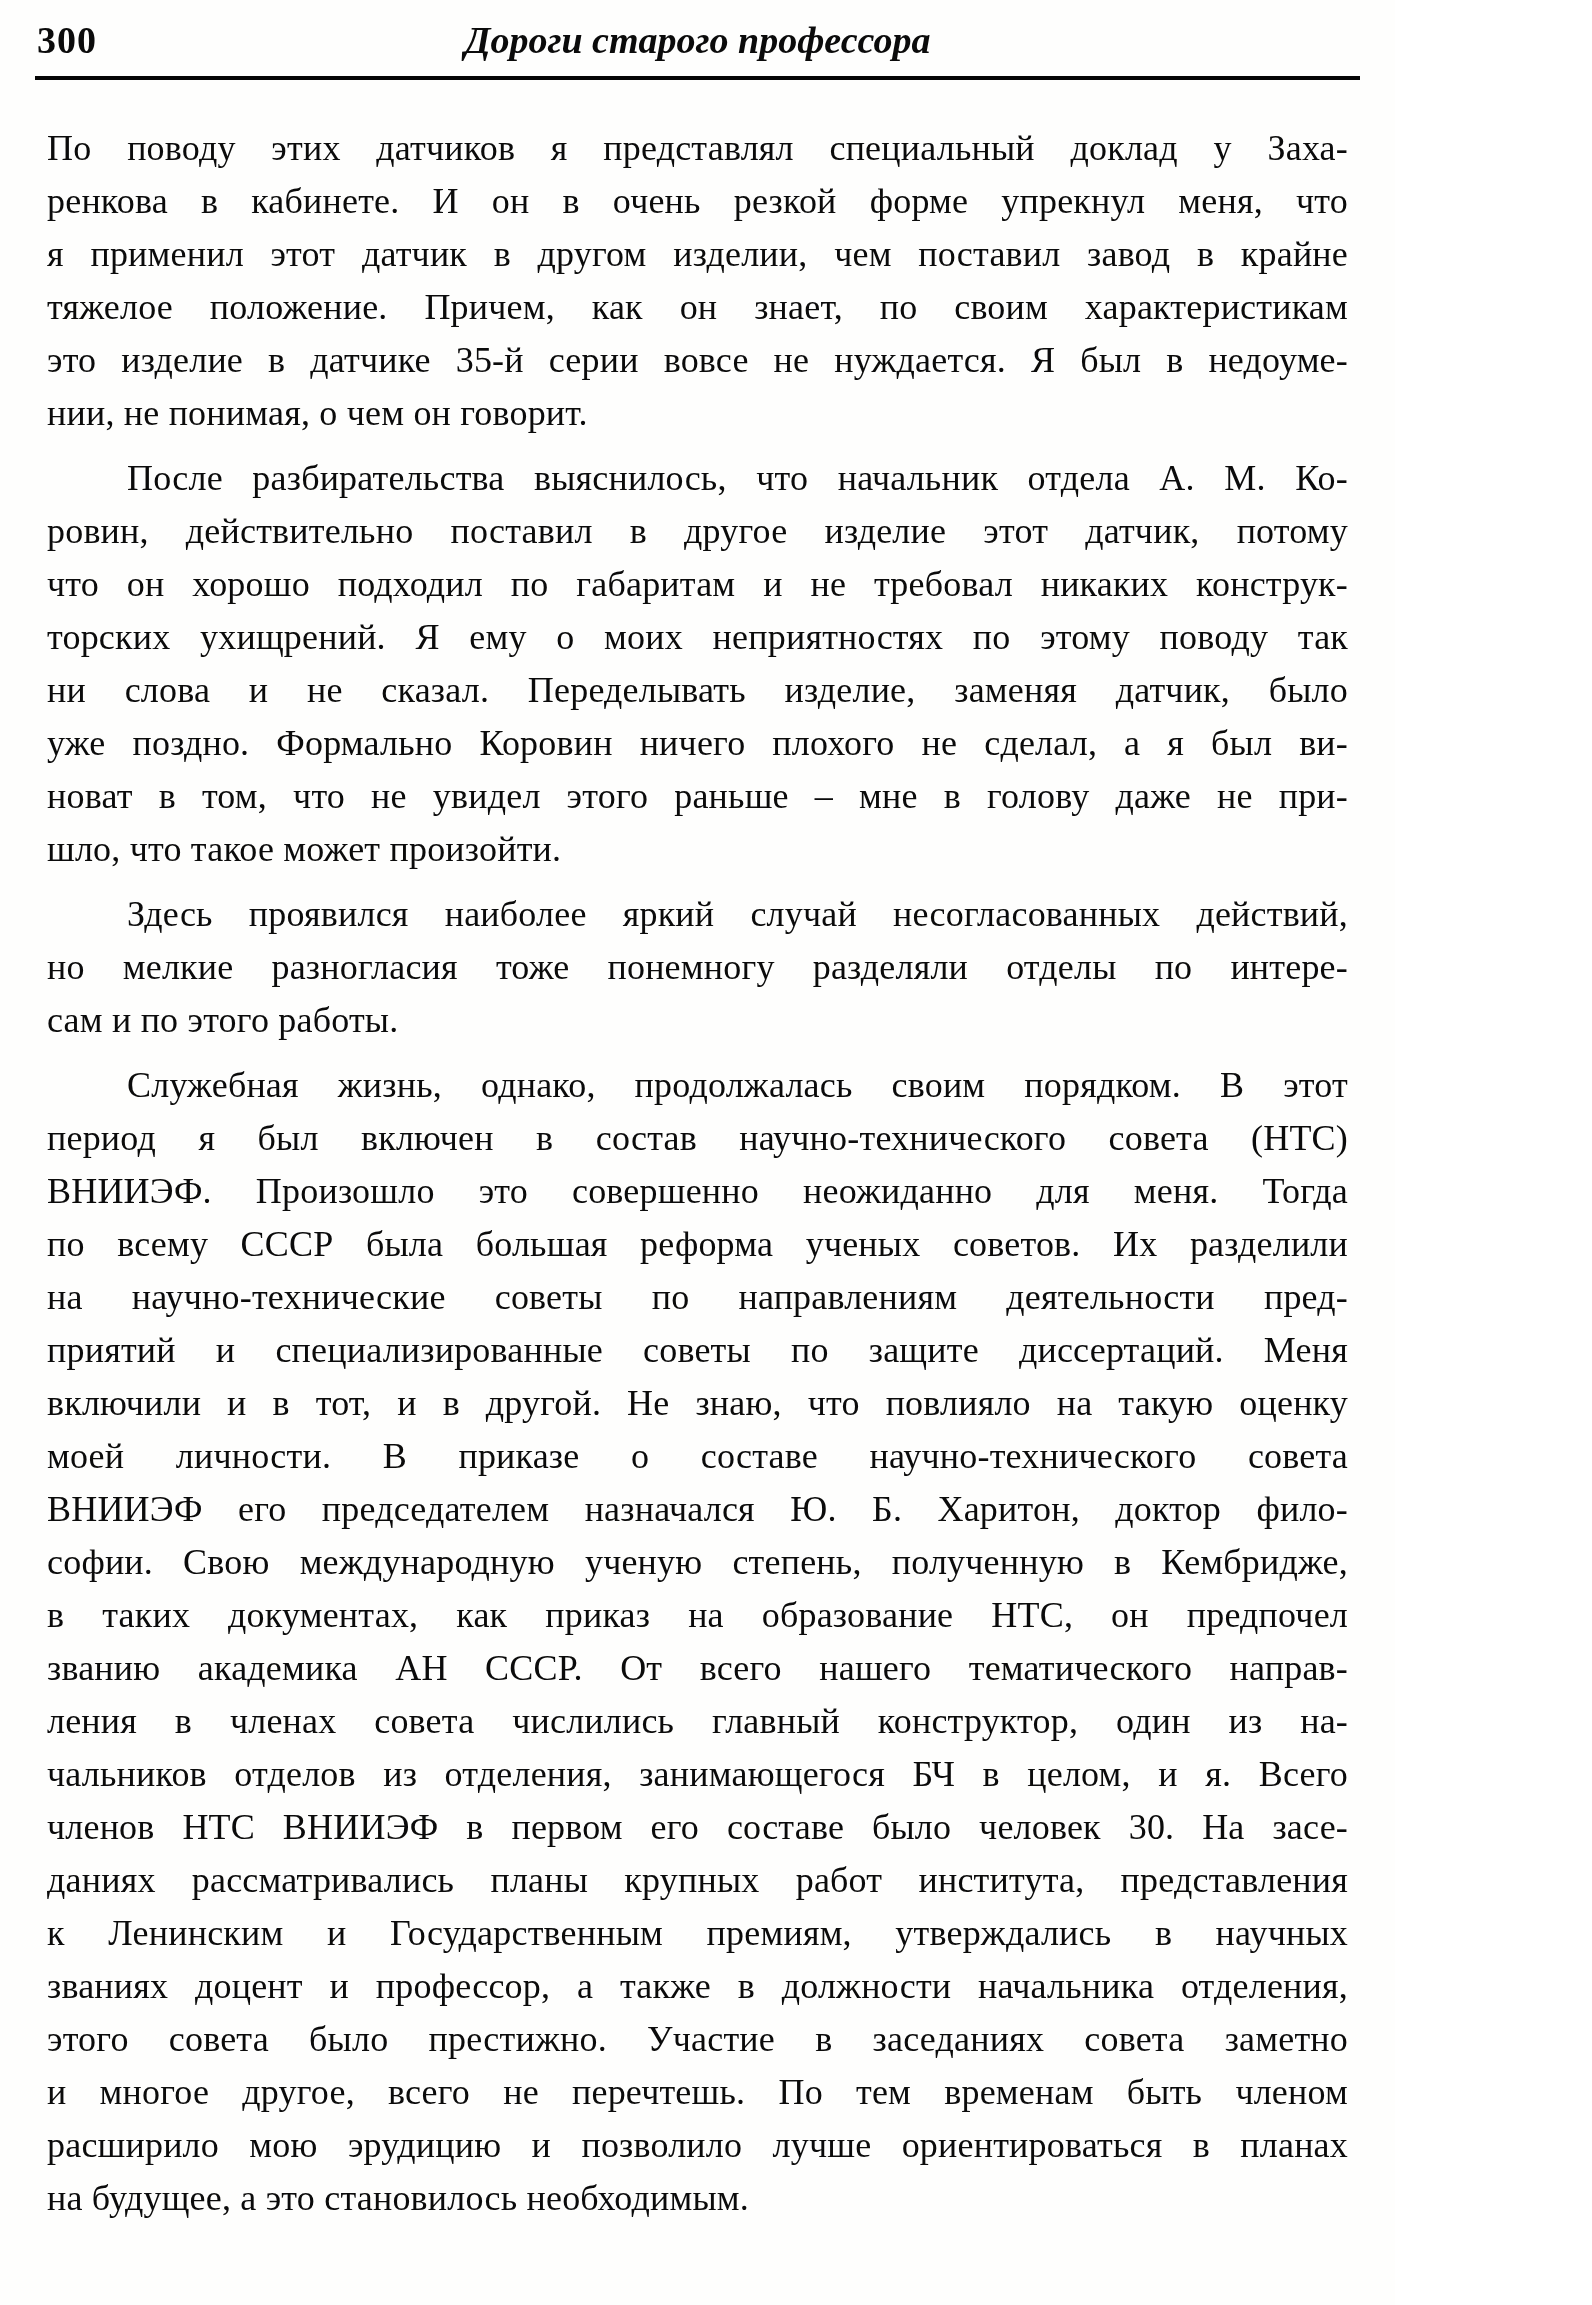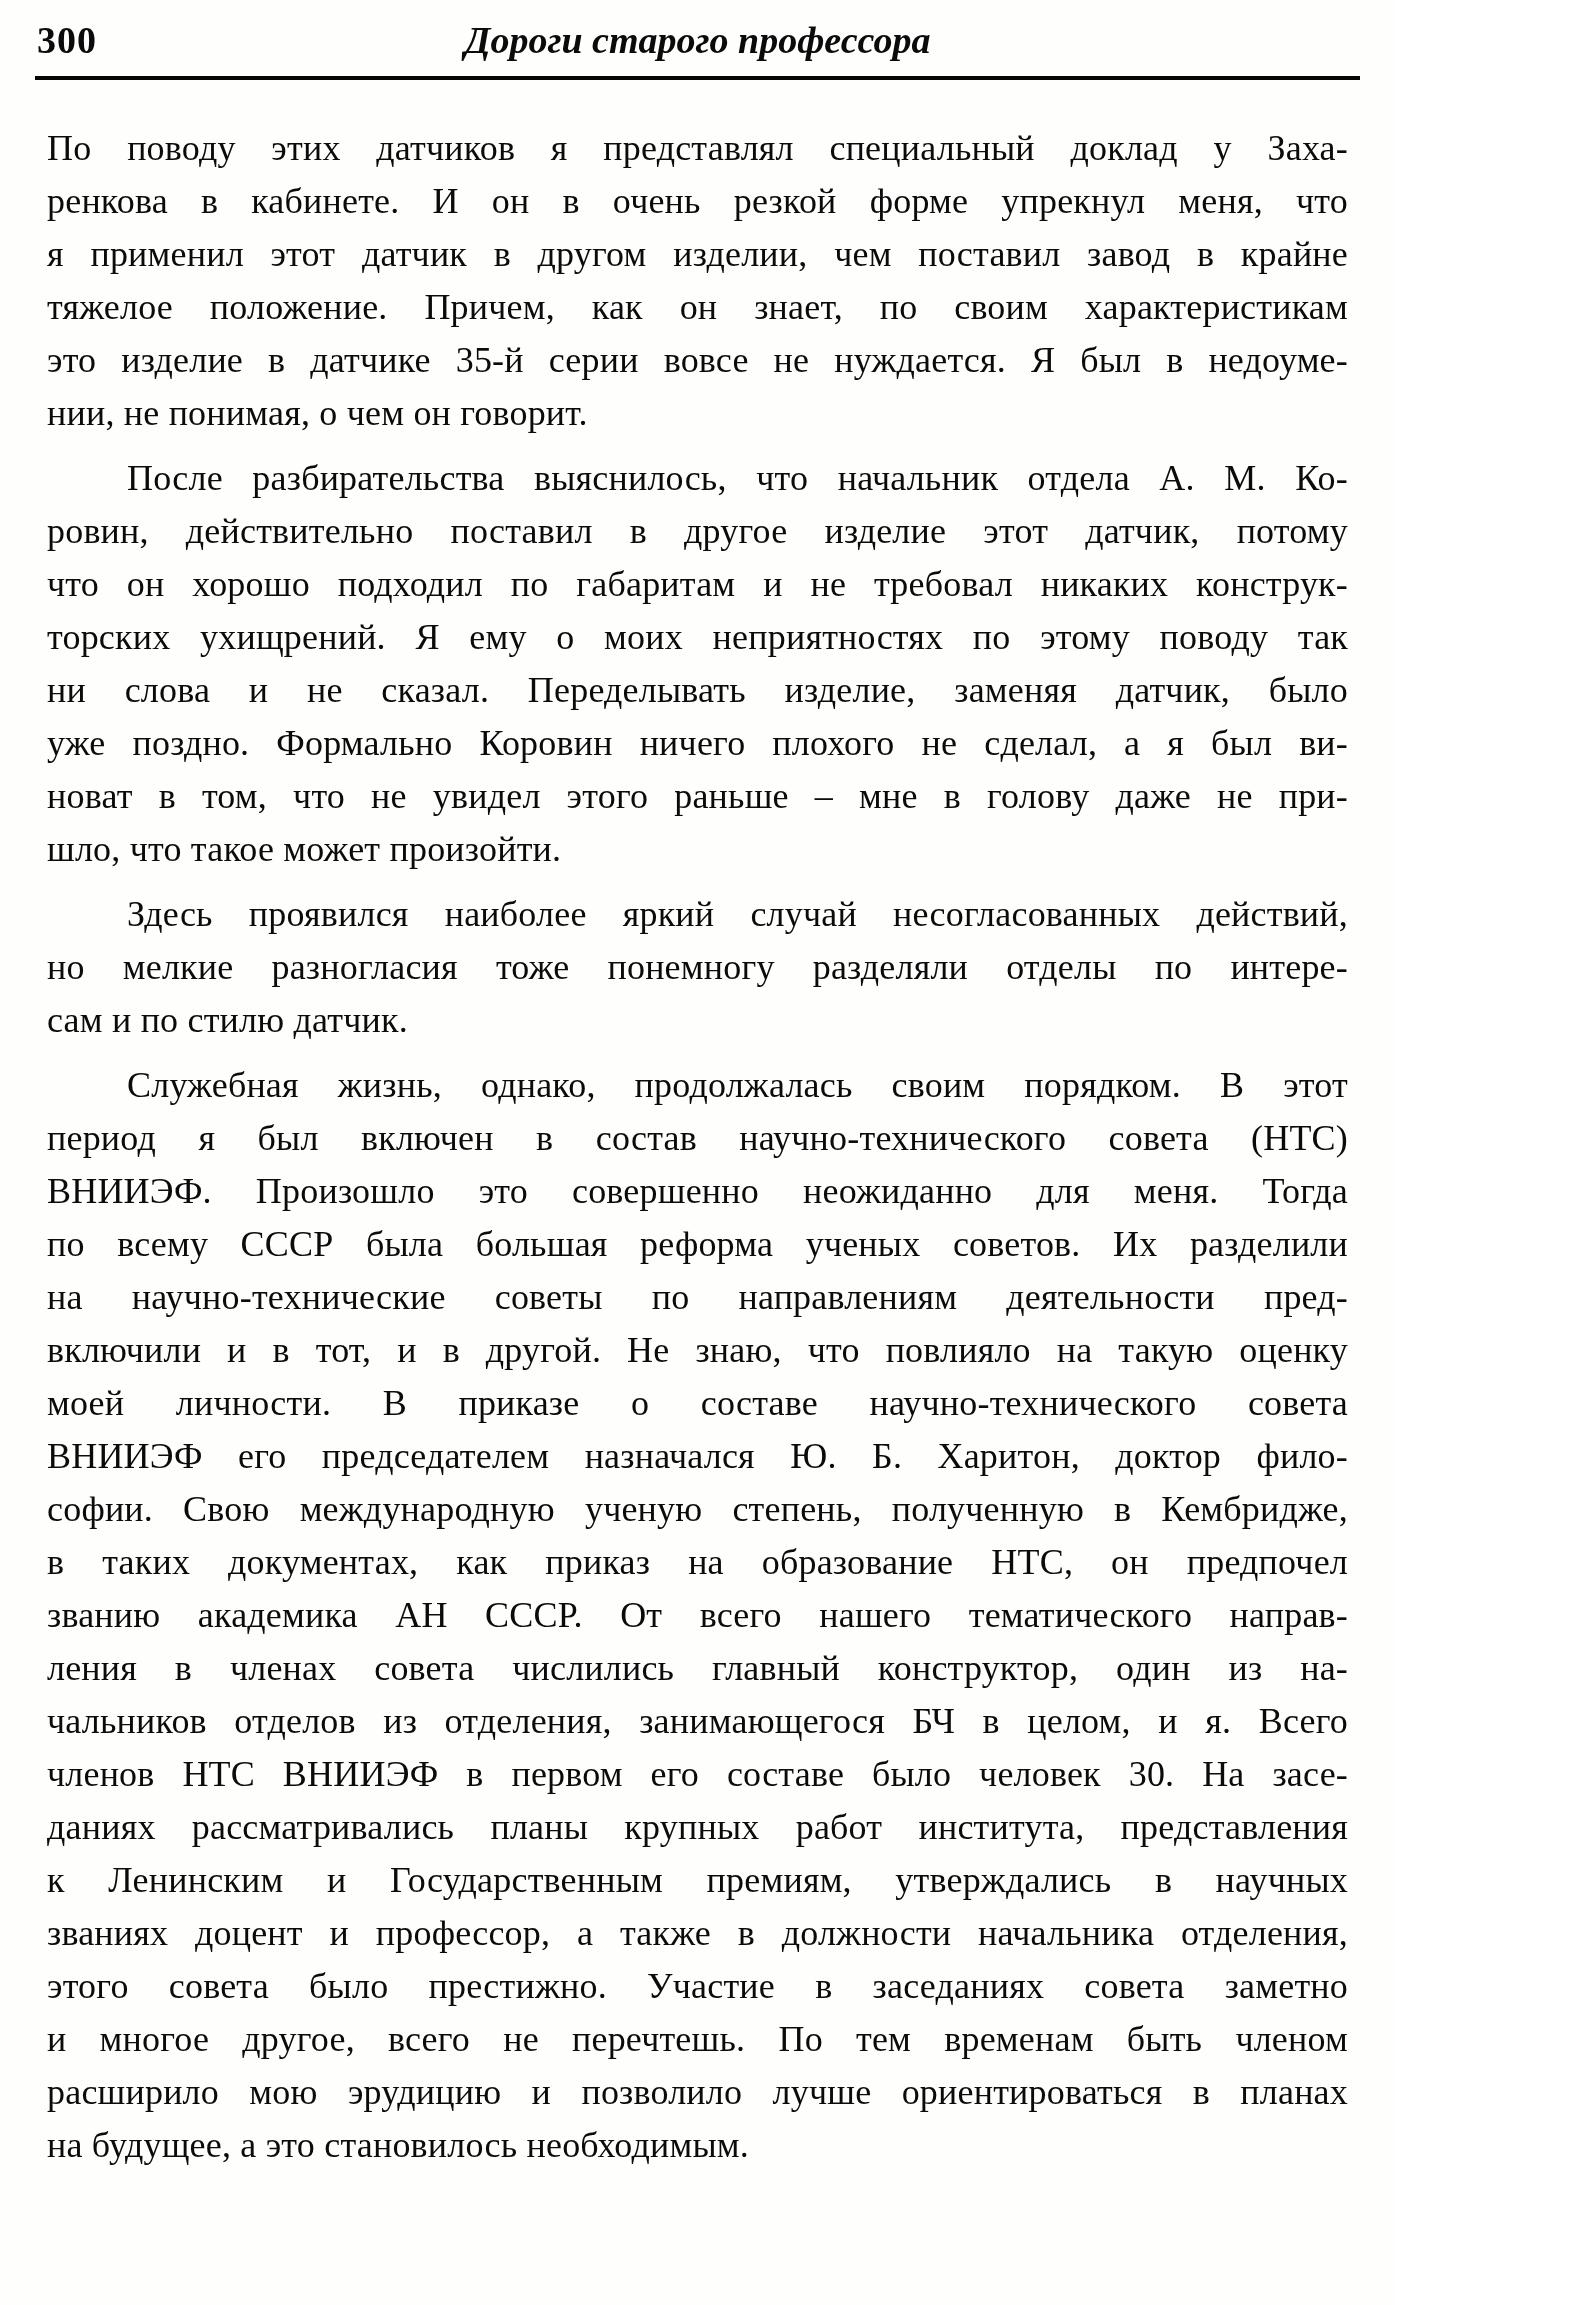--- a/index.html
+++ b/index.html
@@ -87,28 +87,29 @@
         <div class="line">что он хорошо подходил по габаритам и не требовал никаких конструк-</div>
         <div class="line">торских ухищрений. Я ему о моих неприятностях по этому поводу так</div>
         <div class="line">ни слова и не сказал. Переделывать изделие, заменяя датчик, было</div>
         <div class="line">уже поздно. Формально Коровин ничего плохого не сделал, а я был ви-</div>
         <div class="line">новат в том, что не увидел этого раньше – мне в голову даже не при-</div>
         <div class="line last">шло, что такое может произойти.</div>
       </div>
       <div class="para indent">
         <div class="line first">Здесь проявился наиболее яркий случай несогласованных действий,</div>
         <div class="line">но мелкие разногласия тоже понемногу разделяли отделы по интере-</div>
-        <div class="line last">сам и по стилю датчик.</div>
+        <div class="line last">сам и по этого работы.</div>
       </div>
       <div class="para indent">
         <div class="line first">Служебная жизнь, однако, продолжалась своим порядком. В этот</div>
         <div class="line">период я был включен в состав научно-технического совета (НТС)</div>
         <div class="line">ВНИИЭФ. Произошло это совершенно неожиданно для меня. Тогда</div>
         <div class="line">по всему СССР была большая реформа ученых советов. Их разделили</div>
         <div class="line">на научно-технические советы по направлениям деятельности пред-</div>
+        <div class="line">приятий и специализированные советы по защите диссертаций. Меня</div>
         <div class="line">включили и в тот, и в другой. Не знаю, что повлияло на такую оценку</div>
         <div class="line">моей личности. В приказе о составе научно-технического совета</div>
         <div class="line">ВНИИЭФ его председателем назначался Ю. Б. Харитон, доктор фило-</div>
         <div class="line">софии. Свою международную ученую степень, полученную в Кембридже,</div>
         <div class="line">в таких документах, как приказ на образование НТС, он предпочел</div>
         <div class="line">званию академика АН СССР. От всего нашего тематического направ-</div>
         <div class="line">ления в членах совета числились главный конструктор, один из на-</div>
         <div class="line">чальников отделов из отделения, занимающегося БЧ в целом, и я. Всего</div>
         <div class="line">членов НТС ВНИИЭФ в первом его составе было человек 30. На засе-</div>
         <div class="line">даниях рассматривались планы крупных работ института, представления</div>

